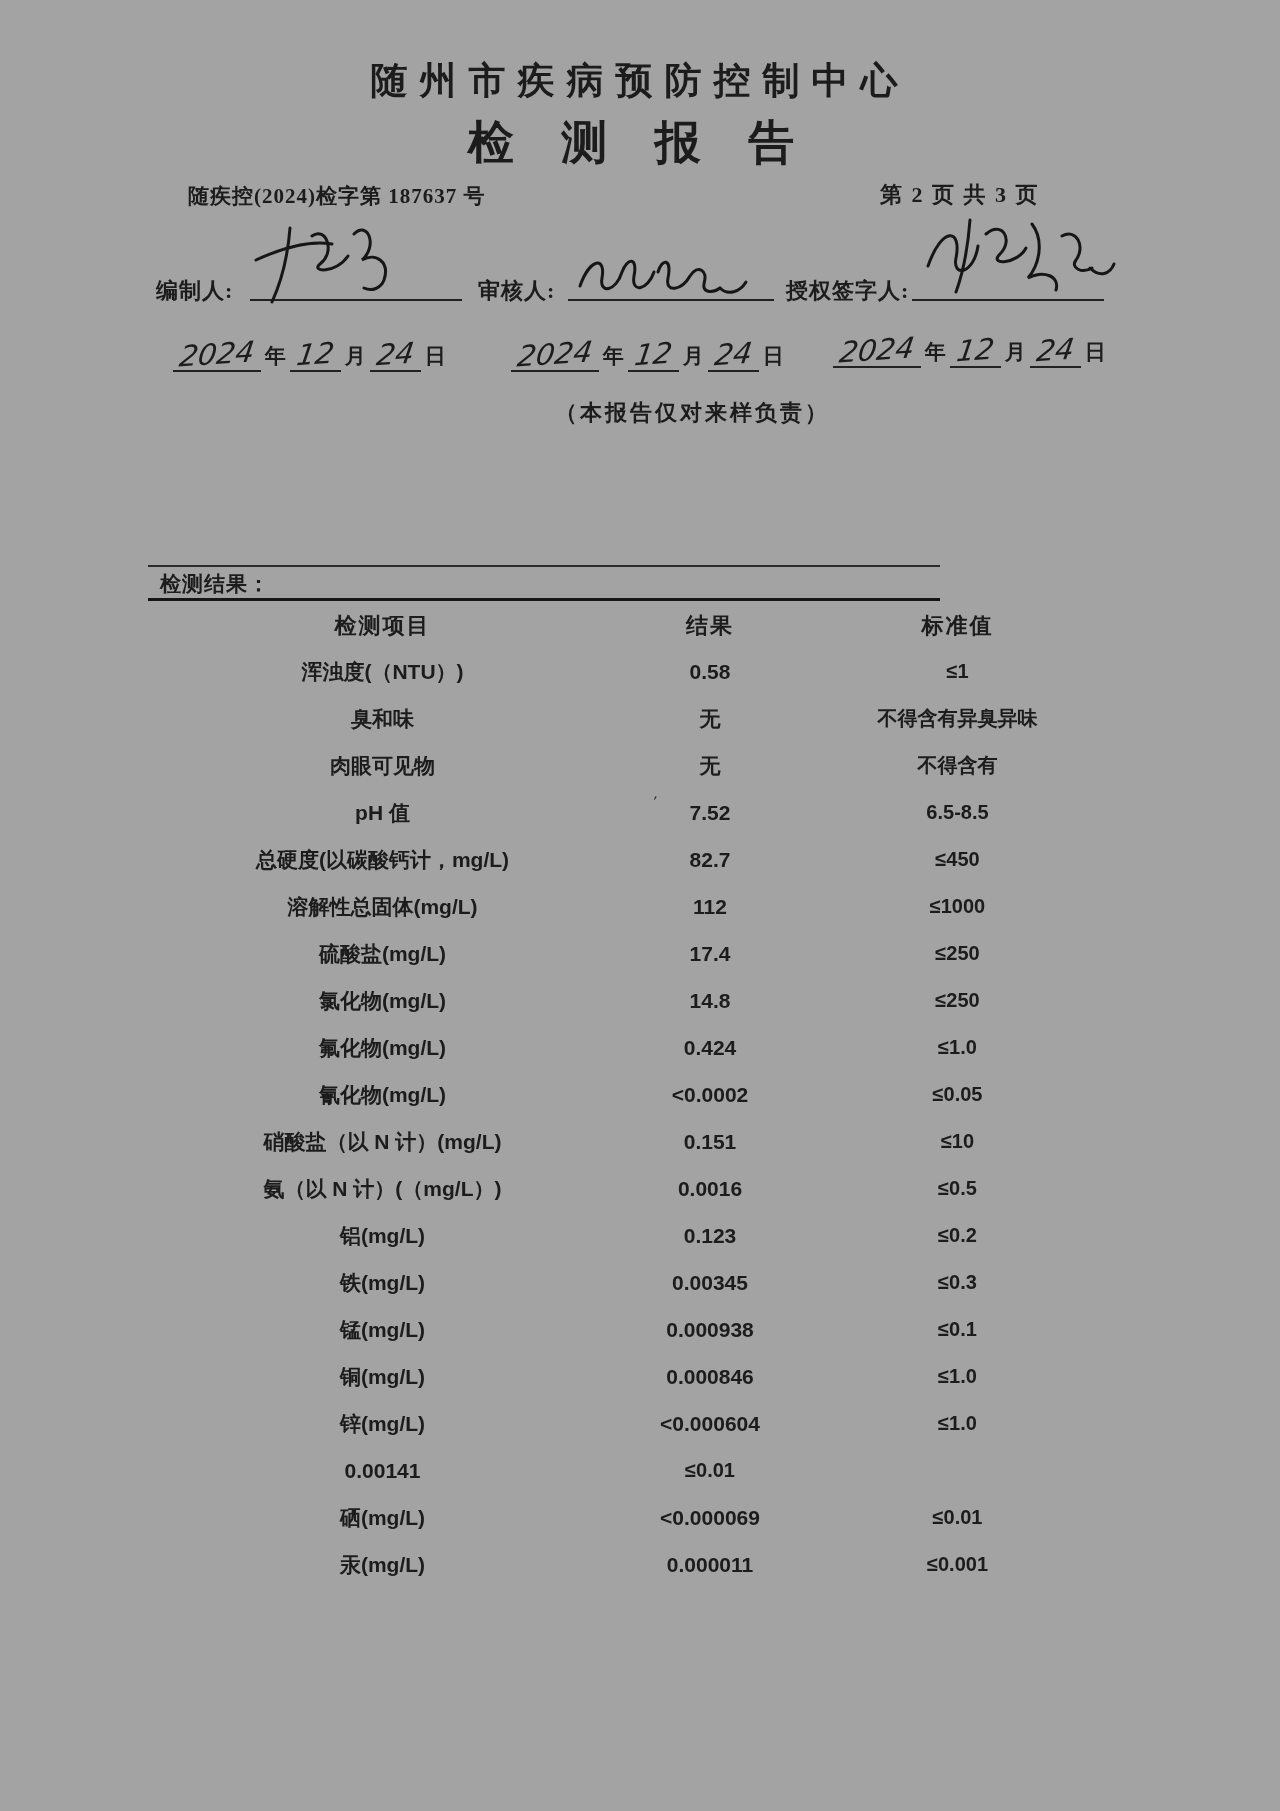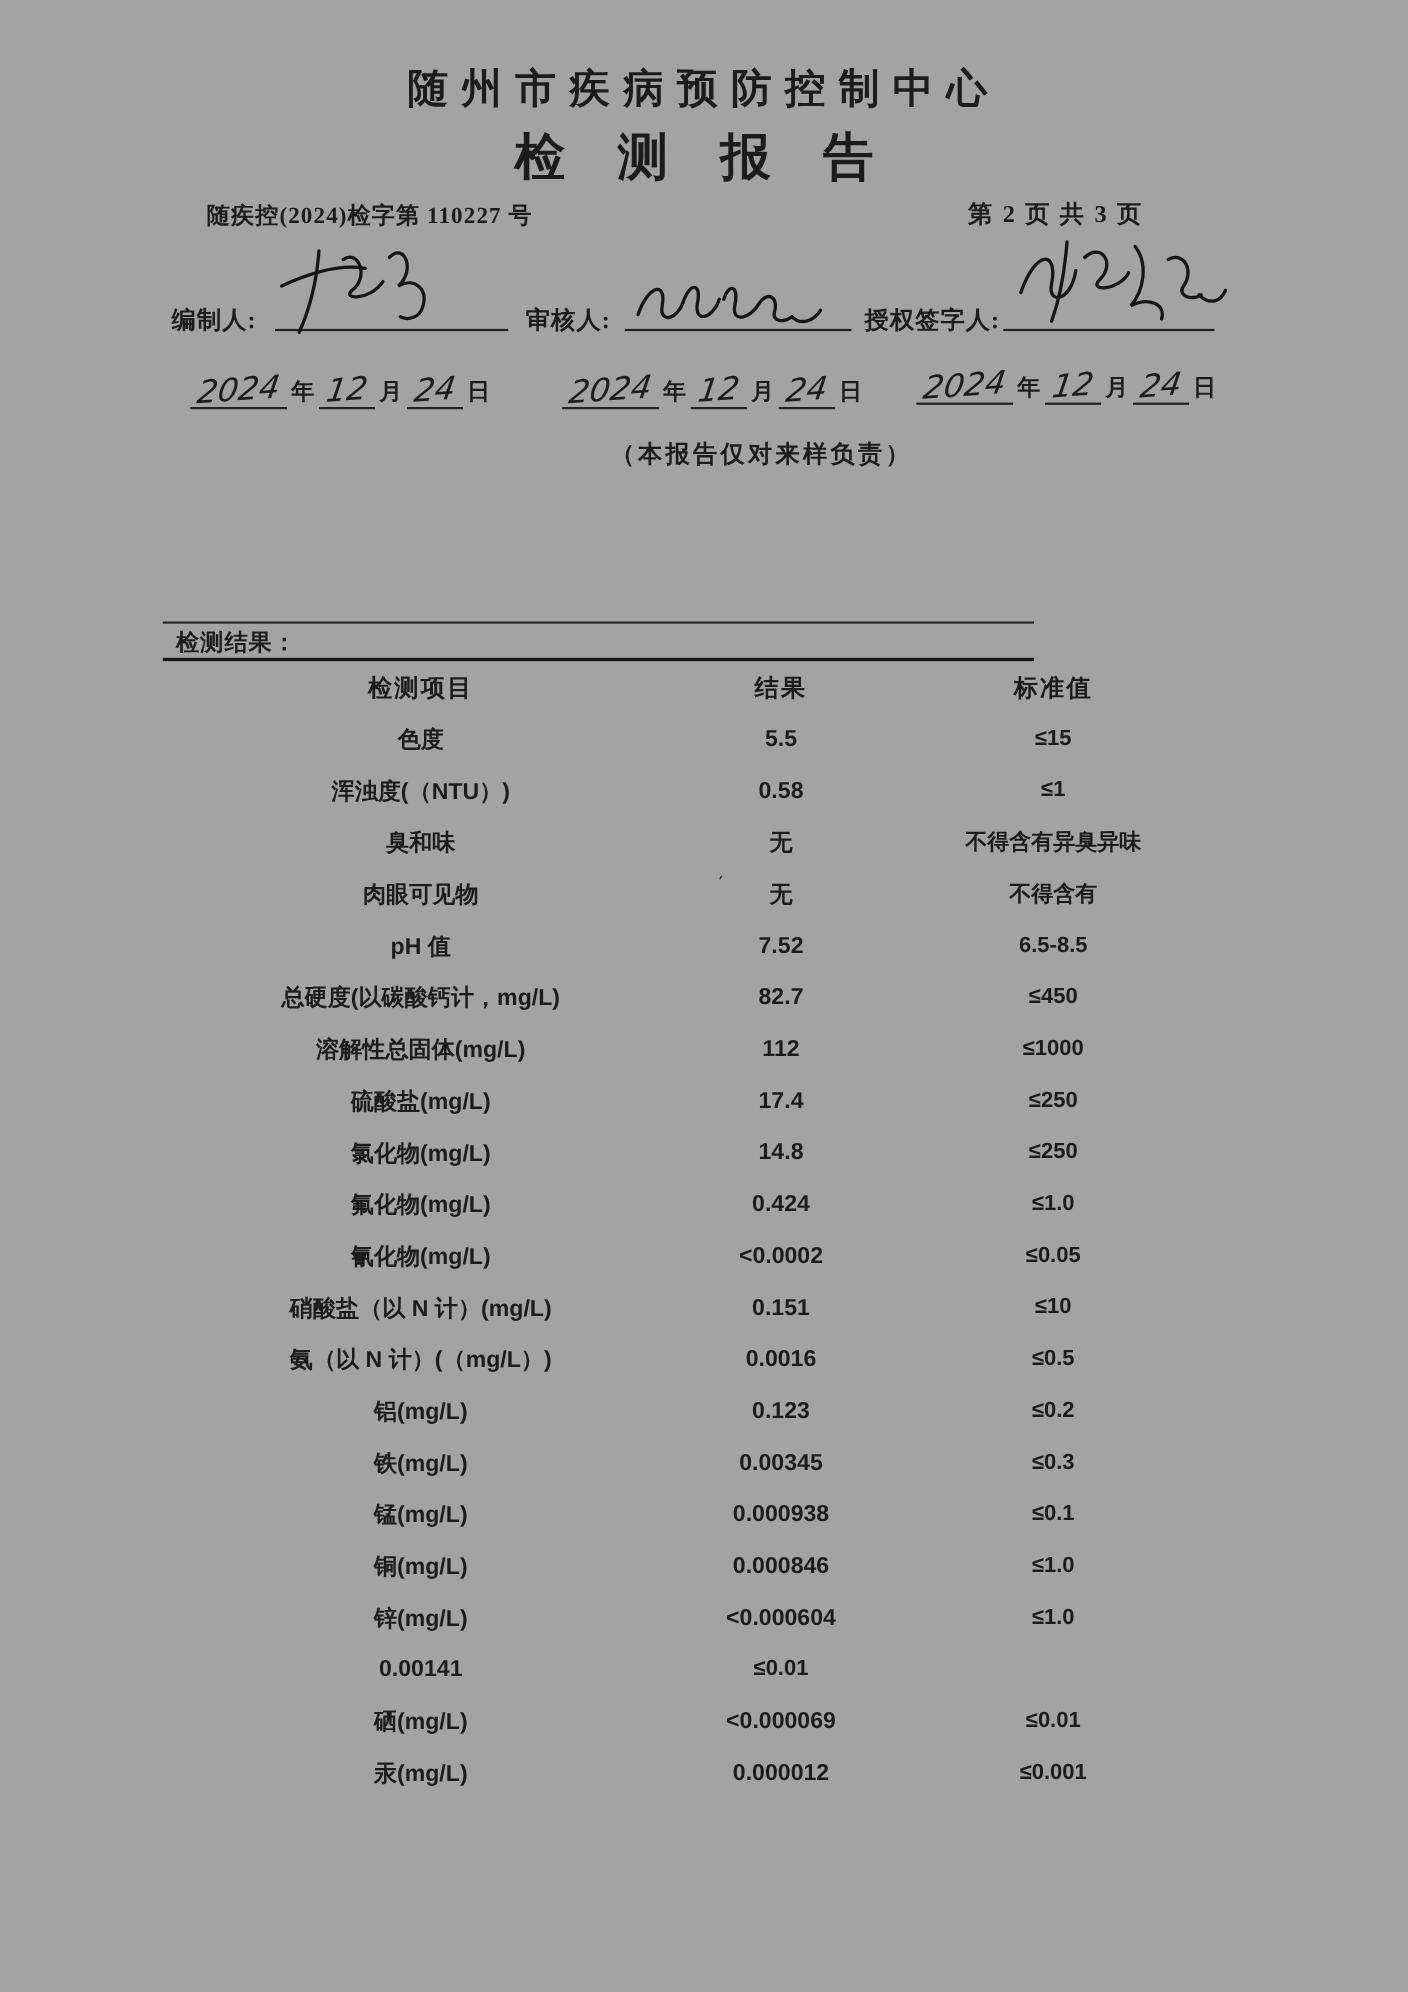--- a/index.html
+++ b/index.html
@@ -87,21 +87,21 @@
     font-family:"DejaVu Sans", sans-serif;
   }
 </style>
 </head>
 <body>
 
 <div class="page">
 
   <div class="org-title">随州市疾病预防控制中心</div>
   <div class="report-title">检 测 报 告</div>
-  <div class="doc-number">随疾控(2024)检字第 110227 号</div>
+  <div class="doc-number">随疾控(2024)检字第 187637 号</div>
   <div class="page-indicator">第 2 页  共 3 页</div>
 
   <div class="sig-label" style="top:276px;left:156px;">编制人:</div>
   <div class="sig-label" style="top:276px;left:478px;">审核人:</div>
   <div class="sig-label" style="top:276px;left:786px;">授权签字人:</div>
 
   <div class="sig-underline" style="top:299px;left:250px;width:212px;"></div>
   <div class="sig-underline" style="top:299px;left:568px;width:206px;"></div>
   <div class="sig-underline" style="top:299px;left:912px;width:192px;"></div>
 
@@ -162,25 +162,20 @@
   <div class="section-label">检测结果：</div>
   <div class="rule-thick"></div>
 
   <div class="results-table">
     <div class="t-row t-head">
       <span>检测项目</span>
       <span>结果</span>
       <span>标准值</span>
     </div>
     <div class="t-row">
-      <span class="c-item">色度</span>
-      <span class="c-result">5.5</span>
-      <span class="c-standard">≤15</span>
-    </div>
-    <div class="t-row">
       <span class="c-item">浑浊度(（NTU）)</span>
       <span class="c-result">0.58</span>
       <span class="c-standard">≤1</span>
     </div>
     <div class="t-row">
       <span class="c-item">臭和味</span>
       <span class="c-result">无</span>
       <span class="c-standard">不得含有异臭异味</span>
     </div>
     <div class="t-row">
@@ -262,20 +257,20 @@
       <span class="c-result">0.00141</span>
       <span class="c-standard">≤0.01</span>
     </div>
     <div class="t-row">
       <span class="c-item">硒(mg/L)</span>
       <span class="c-result">&lt;0.000069</span>
       <span class="c-standard">≤0.01</span>
     </div>
     <div class="t-row">
       <span class="c-item">汞(mg/L)</span>
-      <span class="c-result">0.000012</span>
+      <span class="c-result">0.000011</span>
       <span class="c-standard">≤0.001</span>
     </div>
   </div>
 
   <div class="scan-mark">’</div>
 
 </div>
 
 </body></html>

